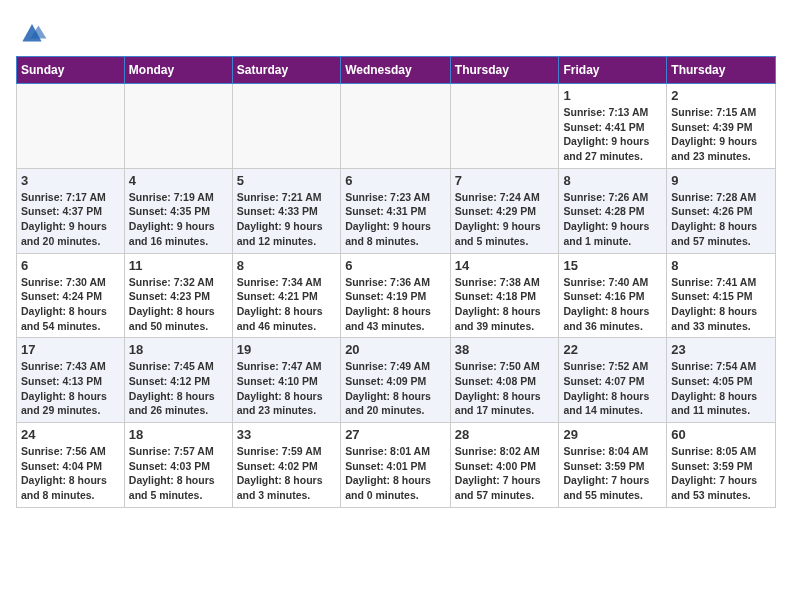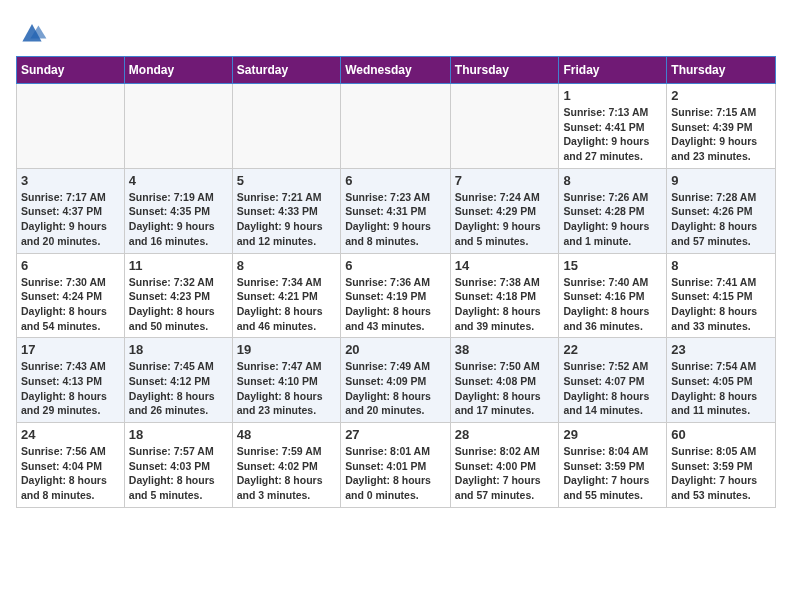--- a/index.html
+++ b/index.html
@@ -228,21 +228,21 @@
       <tr>
         <td>
           <span class="day-num">24</span>
           <div class="day-info">Sunrise: 7:56 AM<br>Sunset: 4:04 PM<br>Daylight: 8 hours and 8 minutes.</div>
         </td>
         <td>
           <span class="day-num">18</span>
           <div class="day-info">Sunrise: 7:57 AM<br>Sunset: 4:03 PM<br>Daylight: 8 hours and 5 minutes.</div>
         </td>
         <td>
-          <span class="day-num">48</span>
+          <span class="day-num">33</span>
           <div class="day-info">Sunrise: 7:59 AM<br>Sunset: 4:02 PM<br>Daylight: 8 hours and 3 minutes.</div>
         </td>
         <td>
           <span class="day-num">27</span>
           <div class="day-info">Sunrise: 8:01 AM<br>Sunset: 4:01 PM<br>Daylight: 8 hours and 0 minutes.</div>
         </td>
         <td>
           <span class="day-num">28</span>
           <div class="day-info">Sunrise: 8:02 AM<br>Sunset: 4:00 PM<br>Daylight: 7 hours and 57 minutes.</div>
         </td>

